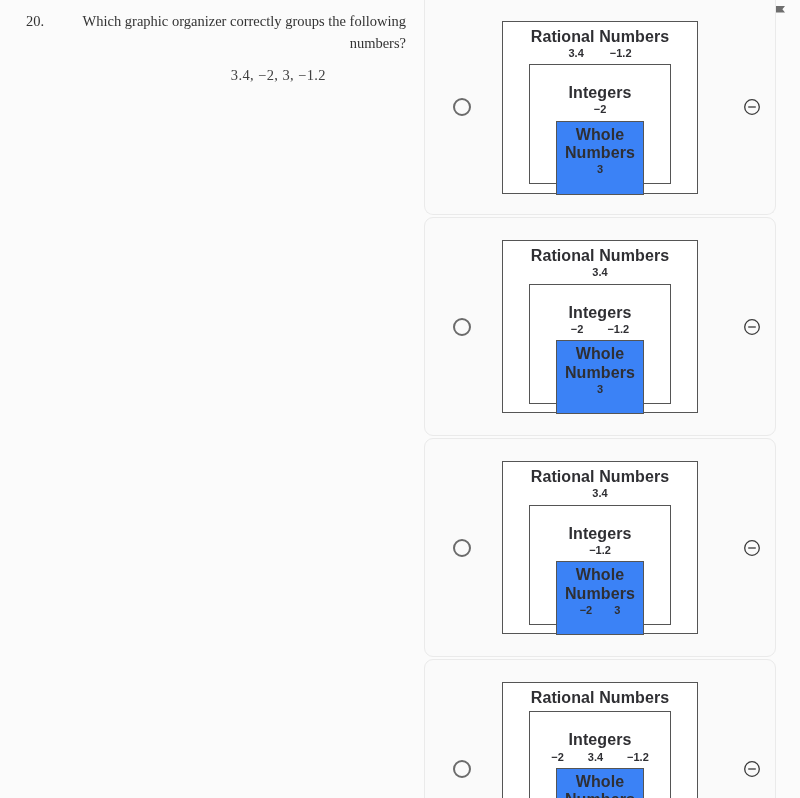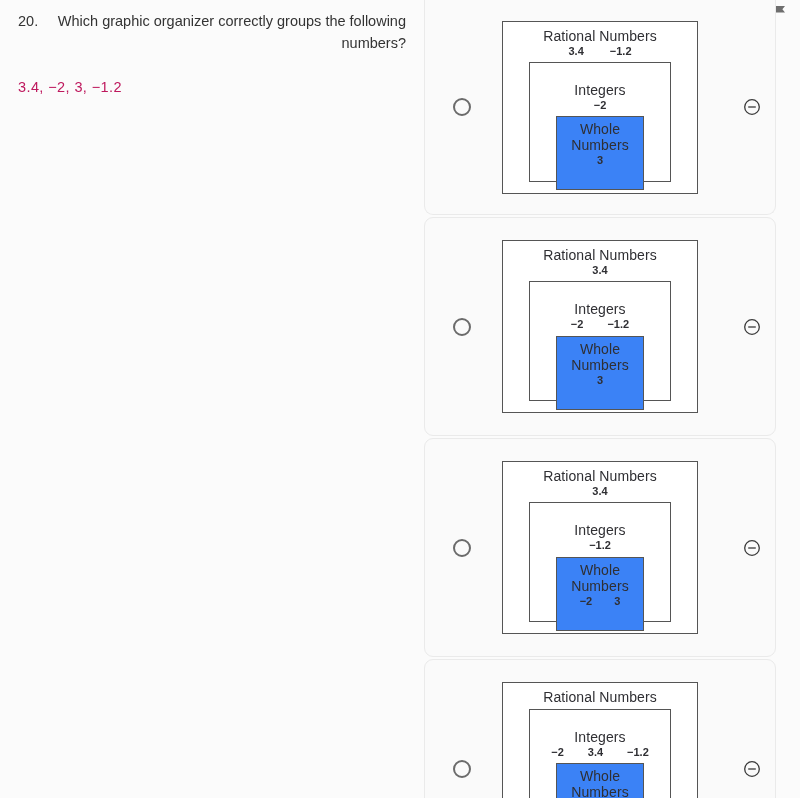--- a/index.html
+++ b/index.html
@@ -18,44 +18,45 @@
     position: relative;
   }
 
   
   #question-pane {
     position: absolute;
     left: 0; top: 0;
     width: 420px;
     height: 748px;
     background: #fbfbfb;
-    padding: 10px 14px 0 18px;
+    padding: 10px 14px 0 26px;
+    font-family: Liberation Serif, serif;
   }
   #question-row {
     display: flex;
     align-items: flex-start;
     font-size: 14.5px;
     line-height: 1.55;
     color: #333333;
   }
   #question-number {
     flex: 0 0 auto;
     padding-right: 5px;
     white-space: nowrap;
   }
   #question-text {
     flex: 1 1 auto;
     text-align: right;
   }
   #question-values {
-    margin-top: 24px;
-    text-align: left;
+    margin-top: 12px;
+    text-align: right;
     font-size: 14.5px;
     letter-spacing: 0.4px;
-    color: #be185d;
+    color: #404040;
     padding-right: 80px;
   }
 
   
   #choices-pane {
     position: absolute;
     left: 424px;
     top: 0;
     width: 352px;
   }
@@ -109,22 +110,22 @@
     width: 196px;
     height: 173px;
     border: 1.5px solid #555555;
     background: #ffffff;
     padding-top: 6px;
     position: relative;
     margin-left: 0px;
   }
   .box-title {
     text-align: center;
-    font-size: 14px;
-    font-weight: 400;
+    font-size: 16px;
+    font-weight: 700;
     color: #2f2f33;
     line-height: 1.15;
     letter-spacing: 0.1px;
   }
   .box-values {
     display: flex;
     justify-content: center;
     gap: 26px;
     font-size: 11px;
     font-weight: 700;

